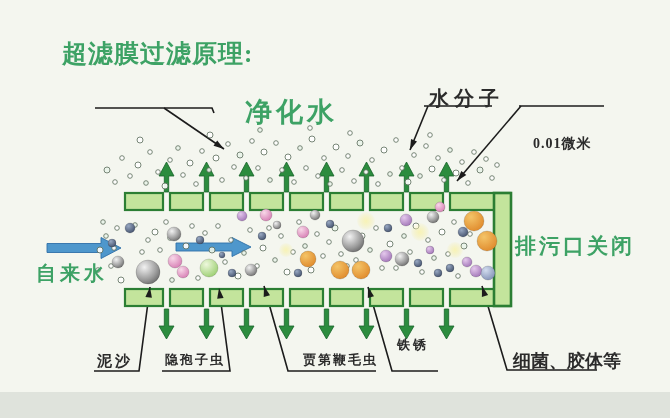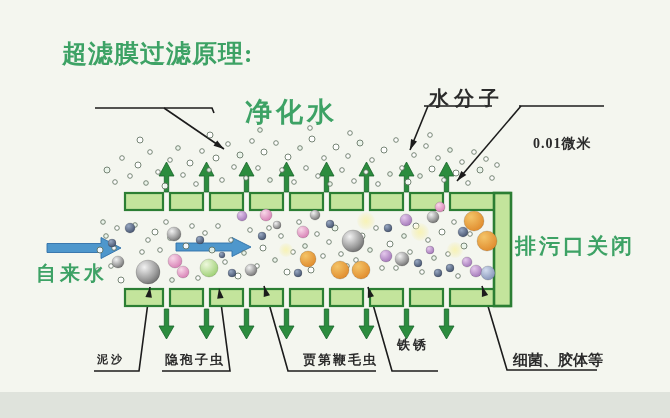--- a/index.html
+++ b/index.html
@@ -12,25 +12,25 @@
   .lbl{position:absolute;white-space:nowrap;line-height:1.1;}
   .small{color:#2b2b2b;font-weight:600;}
   .green{color:#3da265;font-weight:700;}
   .title      {left:62px;  top:40px;  font-size:25px; letter-spacing:1px;}
   .purified   {left:245px; top:98px;  font-size:27px; letter-spacing:4px;font-weight:600;}
   .tapwater   {left:36px;  top:262px; font-size:20px; letter-spacing:4px;}
   .drain      {left:515px; top:235px; font-size:21px; letter-spacing:3px;}
   .minerals   {left:97px;  top:94px;  font-size:11px; letter-spacing:0.4px;}
   .watermol   {left:429px; top:87px;  font-size:20px; letter-spacing:5px;}
   .pore       {left:533px; top:88px;  font-size:14px; letter-spacing:1px;font-weight:700;margin-top:48px;}
-  .sediment   {left:97px;  top:353px; font-size:11px; letter-spacing:3px;}
+  .sediment   {left:97px;  top:353px; font-size:15px; letter-spacing:3px;}
   .crypto     {left:165px; top:353px; font-size:13px; letter-spacing:2px;}
   .giardia    {left:291px; top:353px; font-size:13px; letter-spacing:2px;margin-left:12px;}
   .rust       {left:397px; top:338px; font-size:13px; letter-spacing:3px;}
-  .bacteria   {left:513px; top:352px; font-size:15px; letter-spacing:0;}
+  .bacteria   {left:513px; top:352px; font-size:18px; letter-spacing:0;}
 </style>
 </head>
 <body>
 
 <div id="stage">
 
   <svg id="diagram-svg" width="670" height="418" viewBox="0 0 670 418">
     <defs>
       <radialGradient id="grayGrad" cx="35%" cy="30%" r="75%">
         <stop offset="0%" stop-color="#f2f2f2"></stop>

